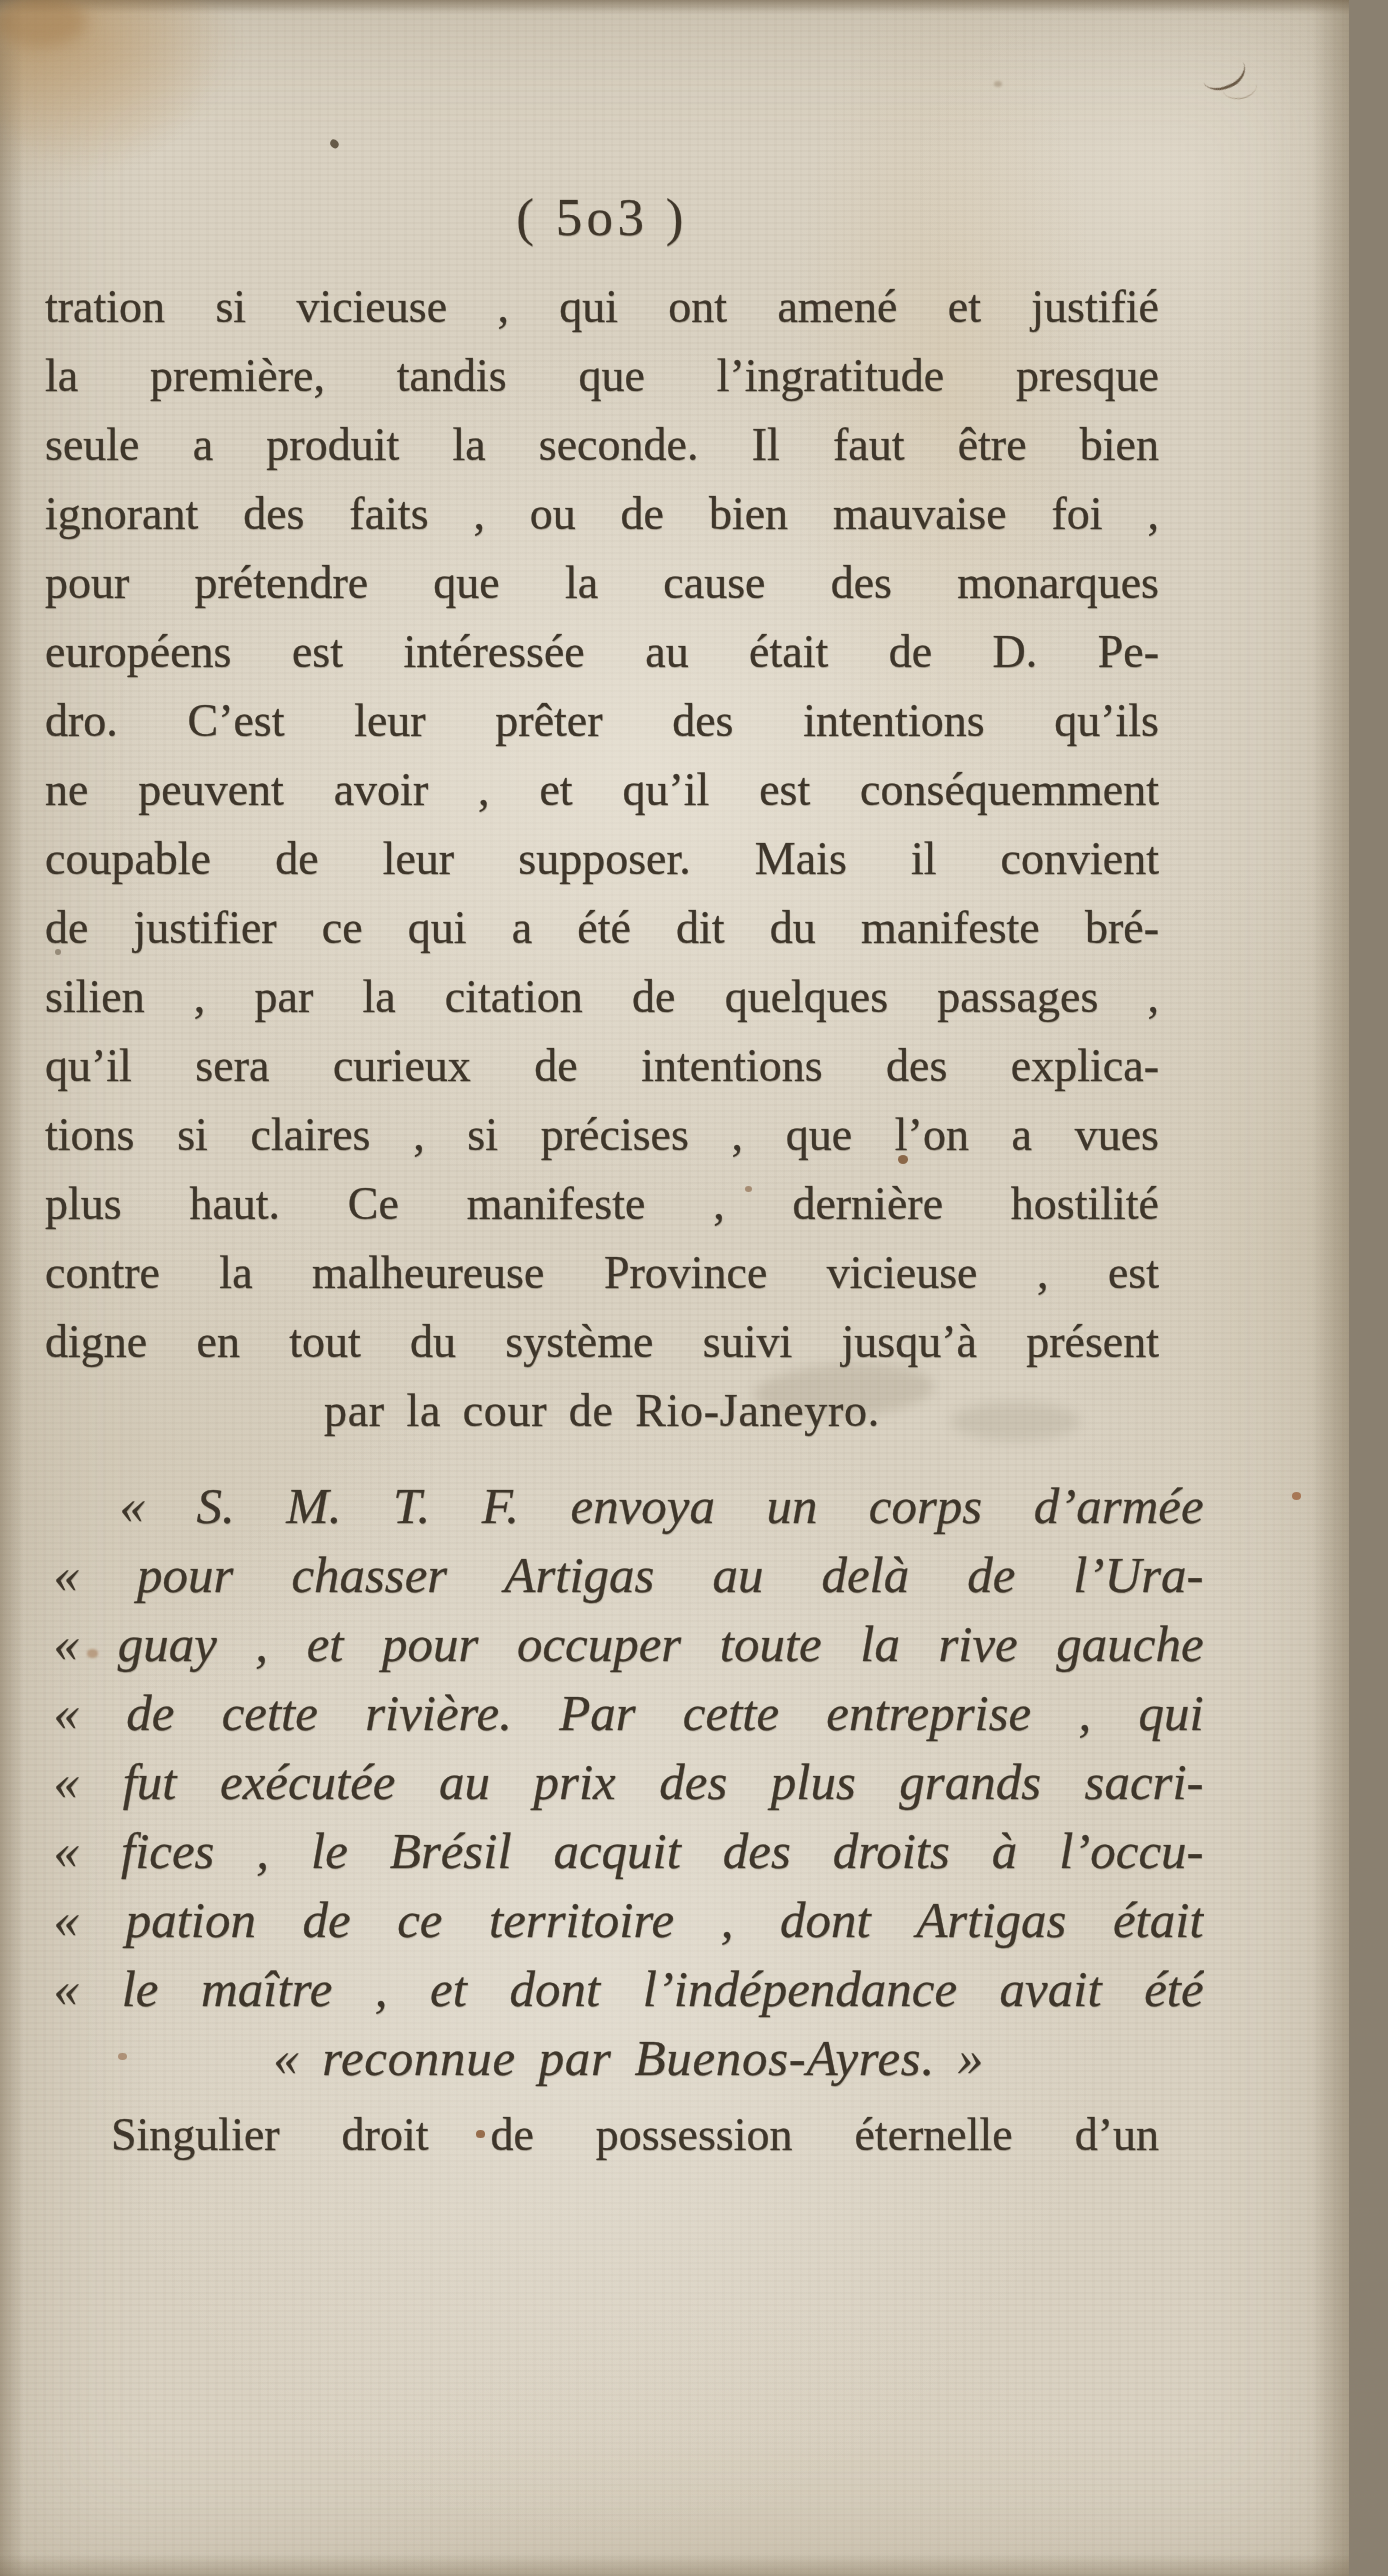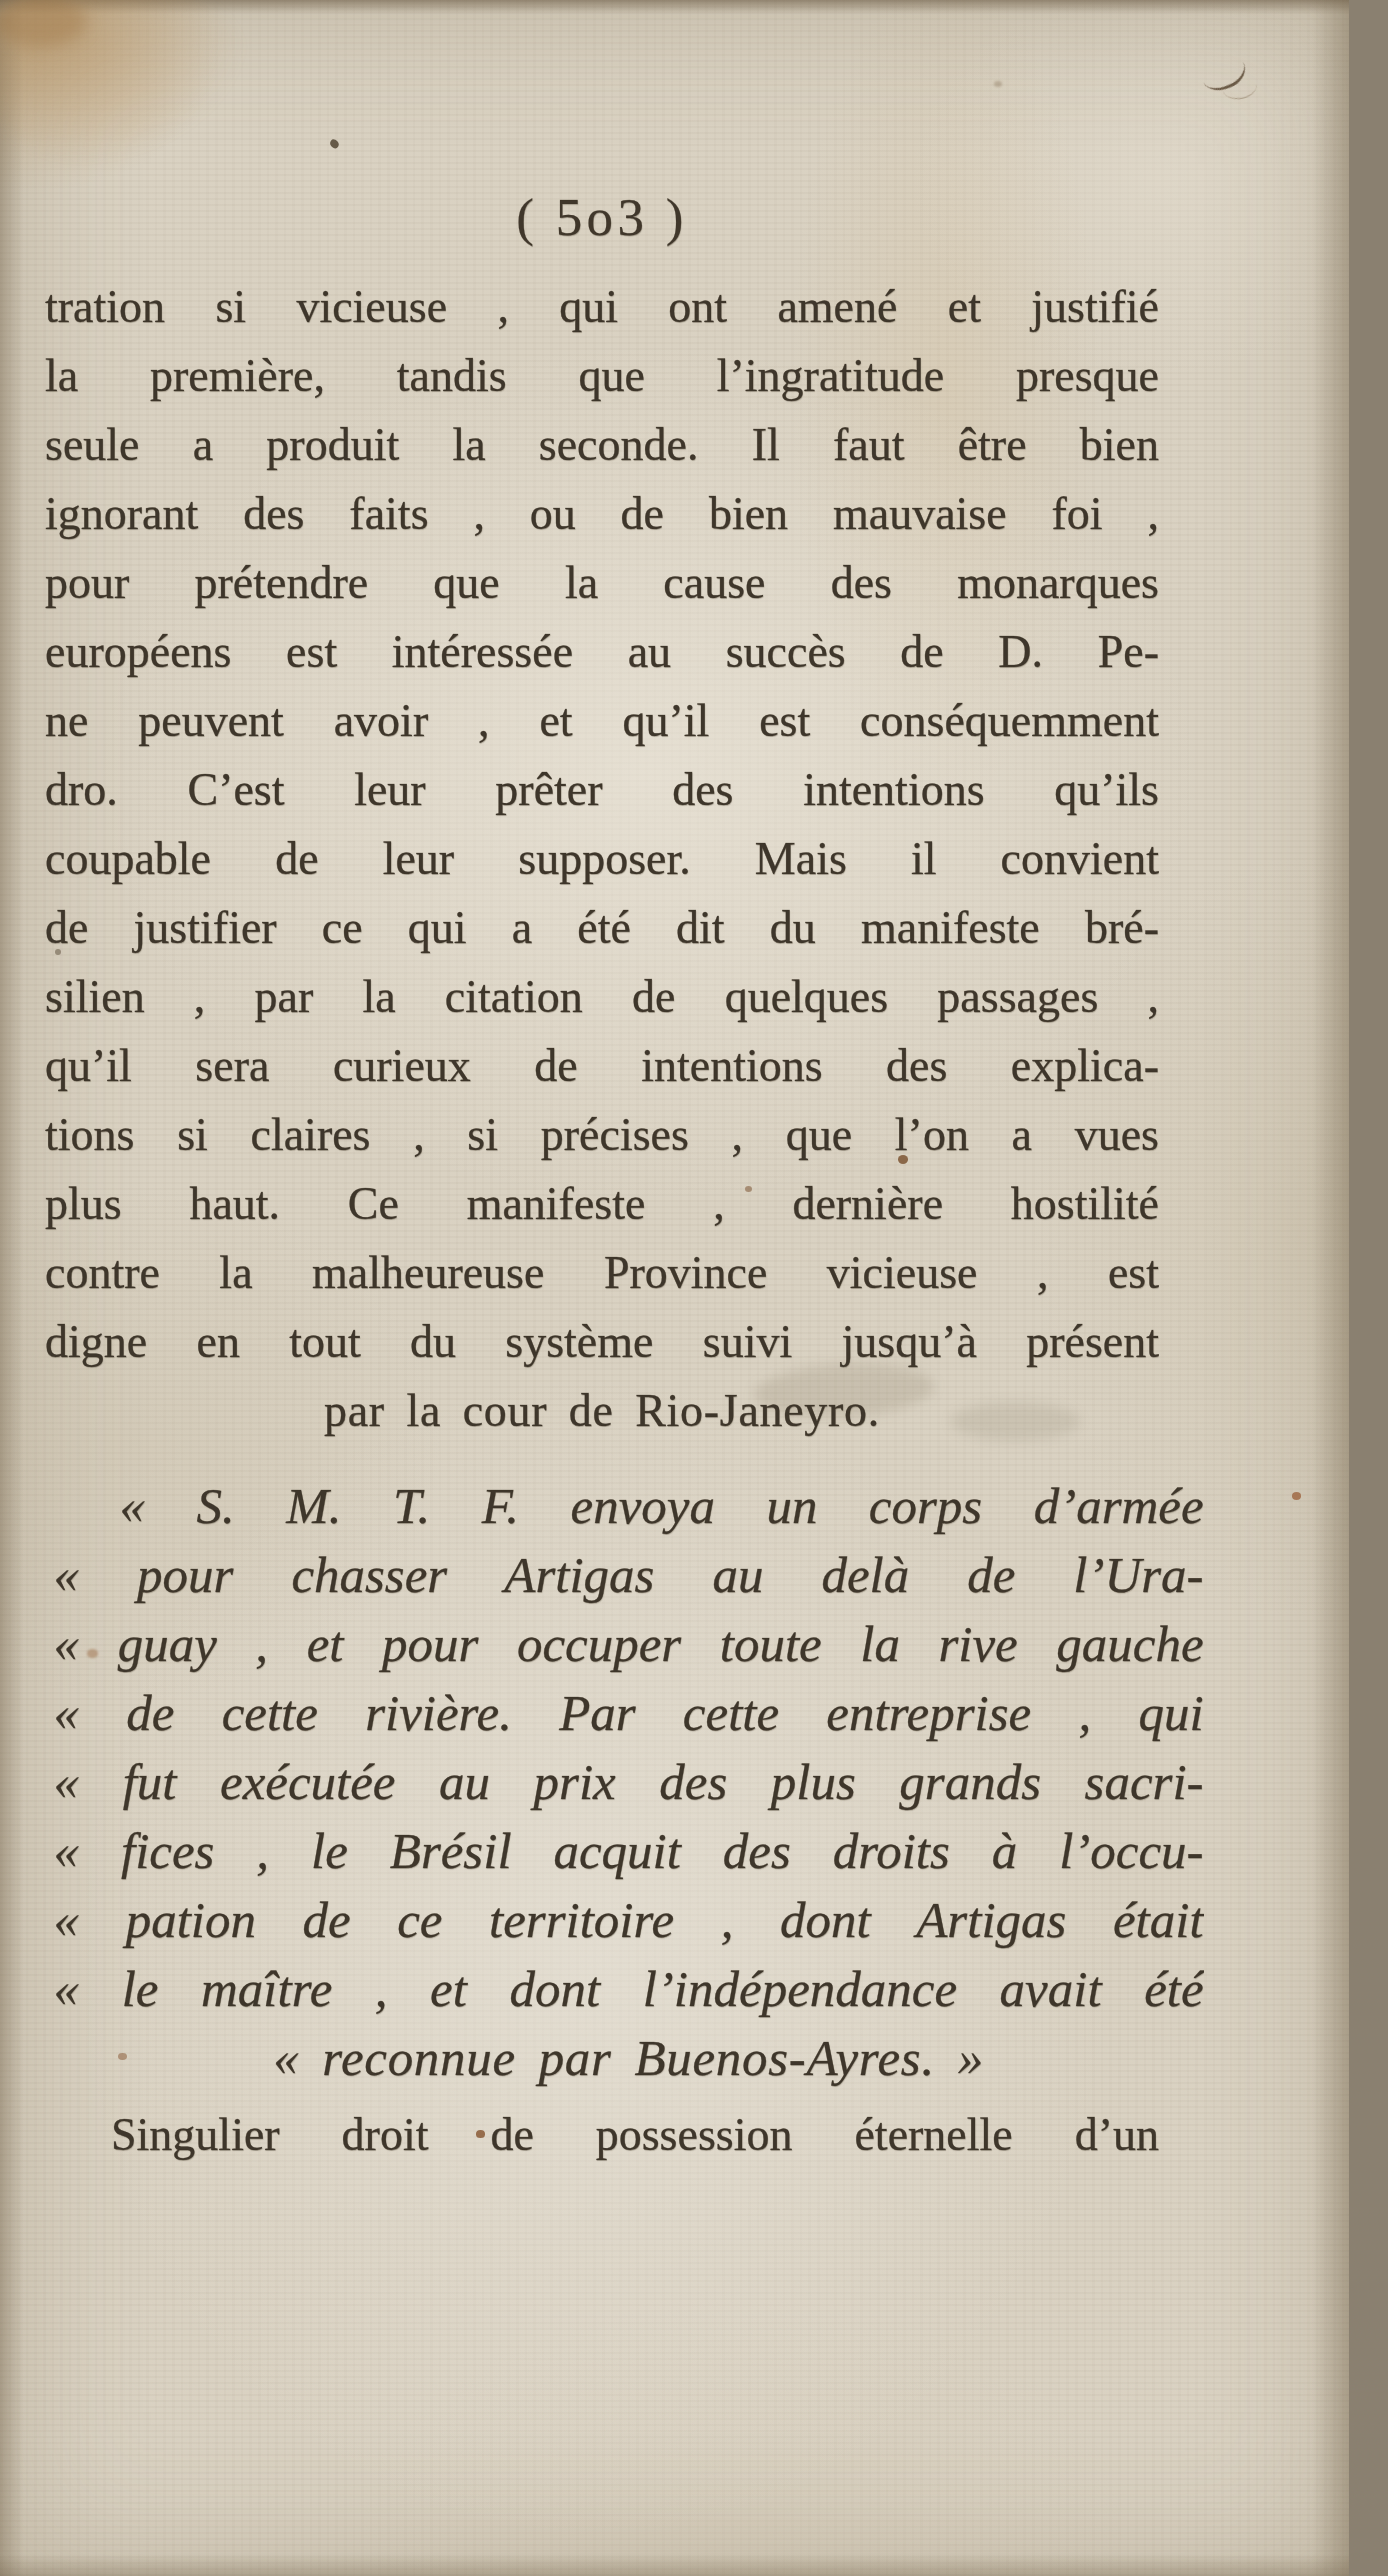--- a/index.html
+++ b/index.html
@@ -115,23 +115,23 @@
   <div class="ghost ghost2"></div>
 
   <div class="pagenum">( 5o3 )</div>
 
   <div class="textblock">
     <div class="ln j">tration si vicieuse , qui ont amené et justifié</div>
     <div class="ln j">la première, tandis que l’ingratitude presque</div>
     <div class="ln j">seule a produit la seconde. Il faut être bien</div>
     <div class="ln j">ignorant des faits , ou de bien mauvaise foi ,</div>
     <div class="ln j">pour prétendre que la cause des monarques</div>
-    <div class="ln j">européens est intéressée au succès de D. Pe-</div>
+    <div class="ln j">européens est intéressée au était de D. Pe-</div>
+    <div class="ln j">dro. C’est leur prêter des intentions qu’ils</div>
     <div class="ln j">ne peuvent avoir , et qu’il est conséquemment</div>
-    <div class="ln j">dro. C’est leur prêter des intentions qu’ils</div>
     <div class="ln j">coupable de leur supposer. Mais il convient</div>
     <div class="ln j">de justifier ce qui a été dit du manifeste bré-</div>
     <div class="ln j">silien , par la citation de quelques passages ,</div>
     <div class="ln j">qu’il sera curieux de intentions des explica-</div>
     <div class="ln j">tions si claires , si précises , que l’on a vues</div>
     <div class="ln j">plus haut. Ce manifeste , dernière hostilité</div>
     <div class="ln j">contre la malheureuse Province vicieuse , est</div>
     <div class="ln j">digne en tout du système suivi jusqu’à présent</div>
     <div class="ln short">par la cour de Rio-Janeyro.</div>
 

